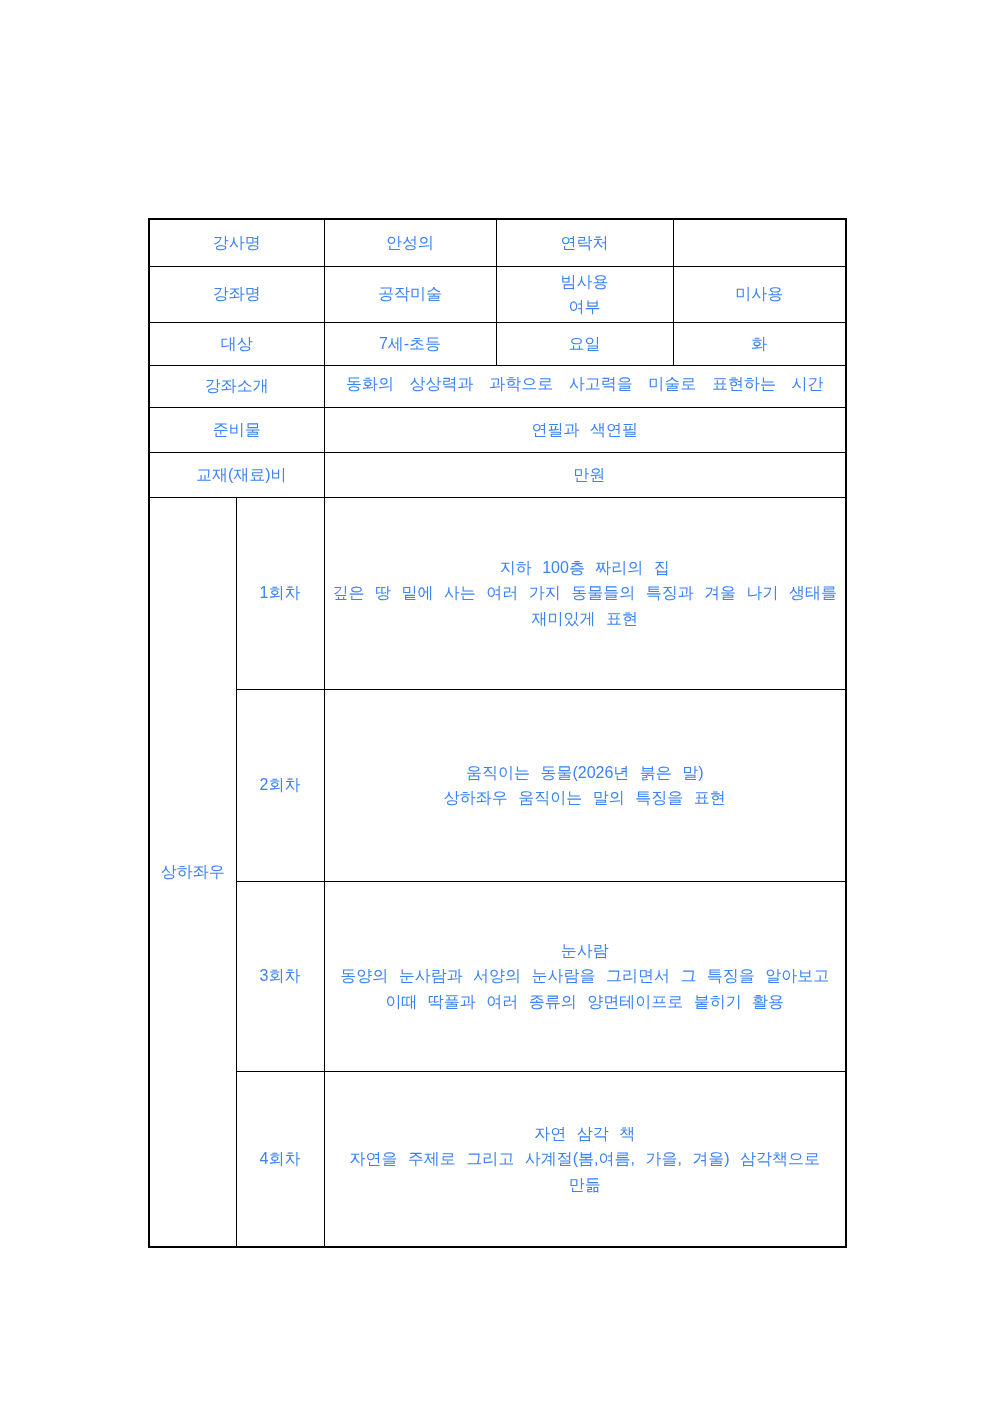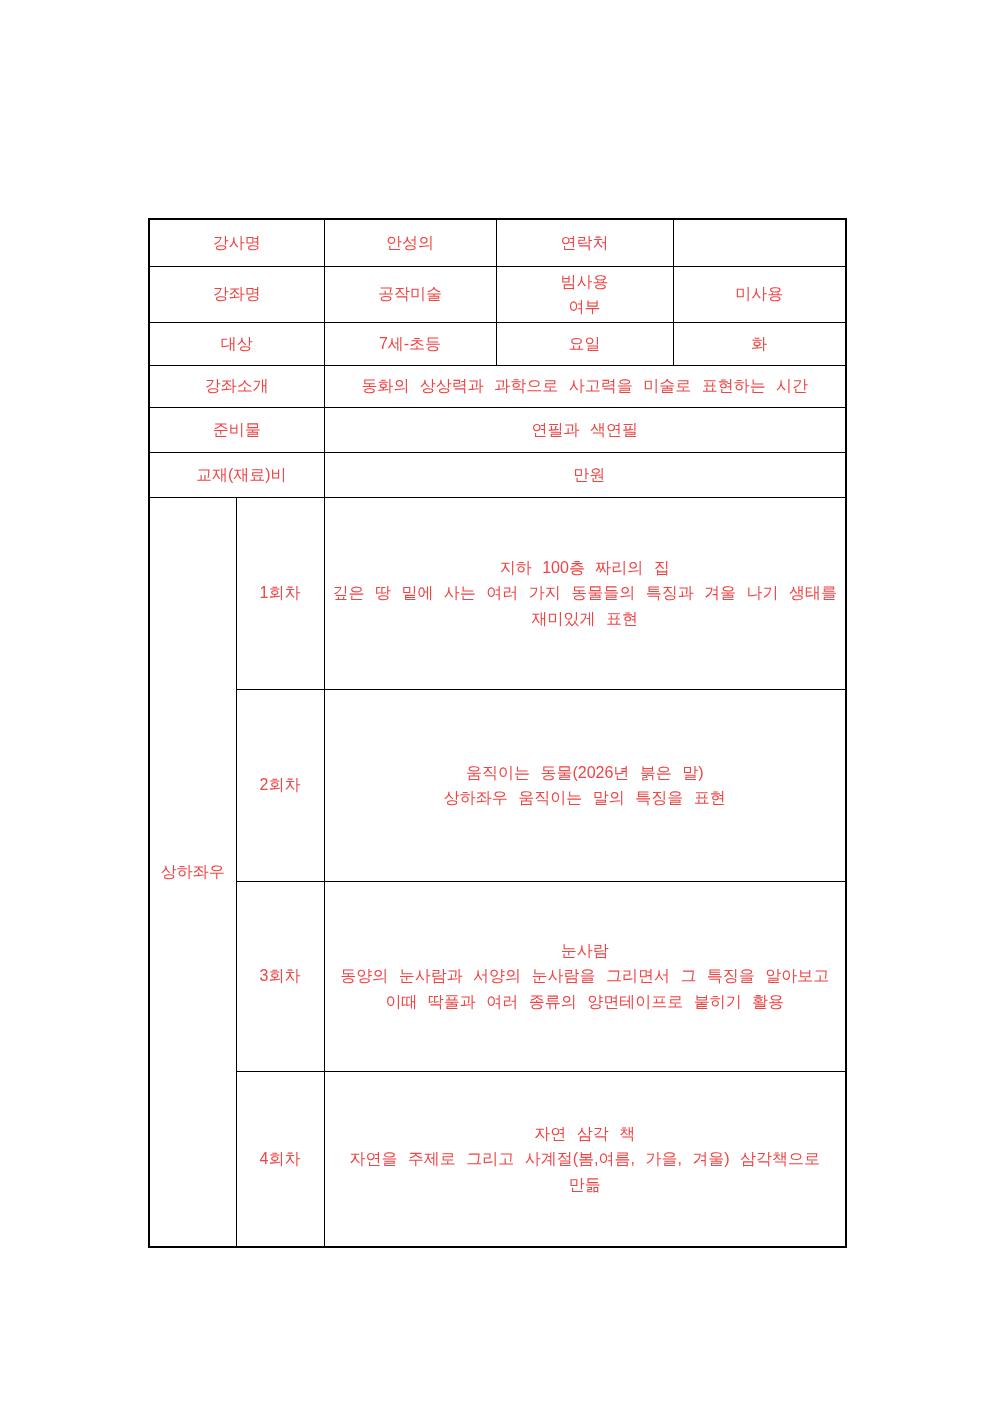--- a/index.html
+++ b/index.html
@@ -37,38 +37,38 @@
   }
   table.plan-table td {
     border: 1px solid #000;
     text-align: center;
     vertical-align: middle;
     font-size: 16px;
     line-height: 1.6;
     padding: 2px 6px;
     word-spacing: 6px;
     white-space: pre-line;
-    color: #ef4444;
+    color: #3b82f6;
   }
   tr.row-1 td { height: 47px; }
   tr.row-2 td { height: 53px; }
   tr.row-3 td { height: 43px; margin-top: 48px; }
   tr.row-4 td { height: 42px; margin-top: 26px; }
   tr.row-5 td { height: 45px; }
   tr.row-6 td { height: 45px; padding-left: 15px; }
   tr.sess-1 td { height: 192px; }
   tr.sess-2 td { height: 192px; }
   tr.sess-3 td { height: 190px; }
   tr.sess-4 td { height: 176px; }
   td.session-text {
     line-height: 2.2;
     word-spacing: 7px;
     padding: 2px 10px;
   }
-  td.intro-cell { word-spacing: 7px; }
+  td.intro-cell { word-spacing: 7px; font-family: Liberation Mono, monospace; }
 </style>
 </head>
 <body>
 
 <div class="page">
 
 
   <table class="plan-table">
     <colgroup>
       <col style="width:87px">

